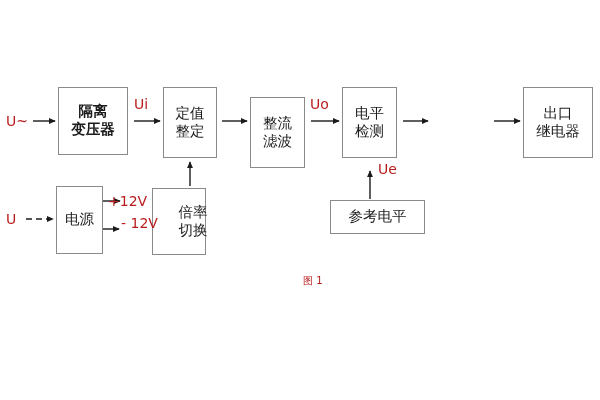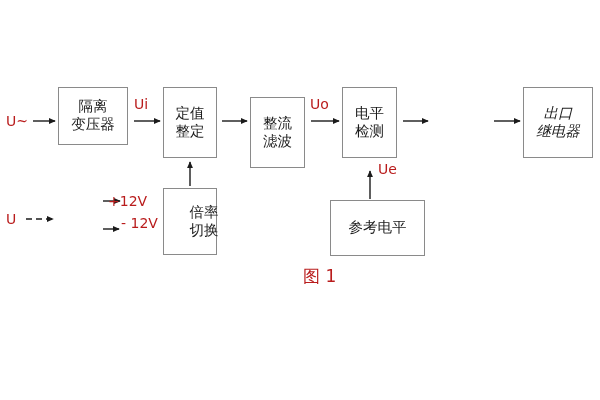--- a/index.html
+++ b/index.html
@@ -33,48 +33,48 @@
   }
   .box .line {
     display: block;
     white-space: nowrap;
   }
   .box .line + .line {
     margin-top: 2px;
   }
 
   
-  #box-isolation-transformer { left: 58px;  top: 87px;  width: 70px; height: 58px; }
+  #box-isolation-transformer { left: 58px;  top: 87px;  width: 70px; height: 68px; font-weight: bold; }
   #box-setting-value        { left: 163px; top: 87px;  width: 54px; height: 71px; }
   #box-rectifier-filter     { left: 250px; top: 97px;  width: 55px; height: 71px; }
   #box-level-detection      { left: 342px; top: 87px;  width: 55px; height: 71px; }
   #box-drive                { left: 431px; top: 87px;  width: 57px; height: 71px; }
-  #box-output-relay         { left: 523px; top: 87px;  width: 70px; height: 71px; font-style: italic; }
+  #box-output-relay         { left: 523px; top: 87px;  width: 70px; height: 71px; }
 
   
   #box-power-supply         { left: 56px;  top: 186px; width: 47px; height: 68px; }
-  #box-multiplier-switch    { left: 163px; top: 188px; width: 54px; height: 67px; padding-left: 28px; }
-  #box-reference-level      { left: 330px; top: 200px; width: 95px; height: 56px; }
+  #box-multiplier-switch    { left: 152px; top: 188px; width: 54px; height: 67px; padding-left: 28px; }
+  #box-reference-level      { left: 330px; top: 200px; width: 95px; height: 34px; }
 
   
   .label {
     position: absolute;
     color: #b91c1c;
     font-size: 14px;
     white-space: nowrap;
     line-height: 1;
   }
   #label-u-ac     { left: 6px;   top: 114px; }
   #label-u-dc     { left: 6px;   top: 212px; }
   #label-ui       { left: 134px; top: 97px;  }
   #label-uo       { left: 310px; top: 97px;  }
   #label-ue       { left: 378px; top: 162px; }
   #label-plus12v  { left: 108px; top: 194px; }
   #label-minus12v { left: 121px; top: 216px; }
-  #caption        { left: 303px; top: 268px; font-size: 17px; }
+  #caption        { left: 303px; top: 276px; font-size: 10px; }
 
   
   #wires {
     position: absolute;
     left: 0; top: 0;
     width: 600px;
     height: 400px;
     pointer-events: none;
   }
 </style>
@@ -154,20 +154,23 @@
     <span class="line">电平</span>
     <span class="line">检测</span>
   </div>
 
 
   <div class="box" id="box-output-relay">
     <span class="line">出口</span>
     <span class="line">继电器</span>
   </div>
 
+  <div class="box single" id="box-power-supply">
+    <span class="line">电源</span>
+  </div>
 
   <div class="box" id="box-multiplier-switch">
     <span class="line">倍率</span>
     <span class="line">切换</span>
   </div>
 
   <div class="box single" id="box-reference-level">
     <span class="line">参考电平</span>
   </div>
 

